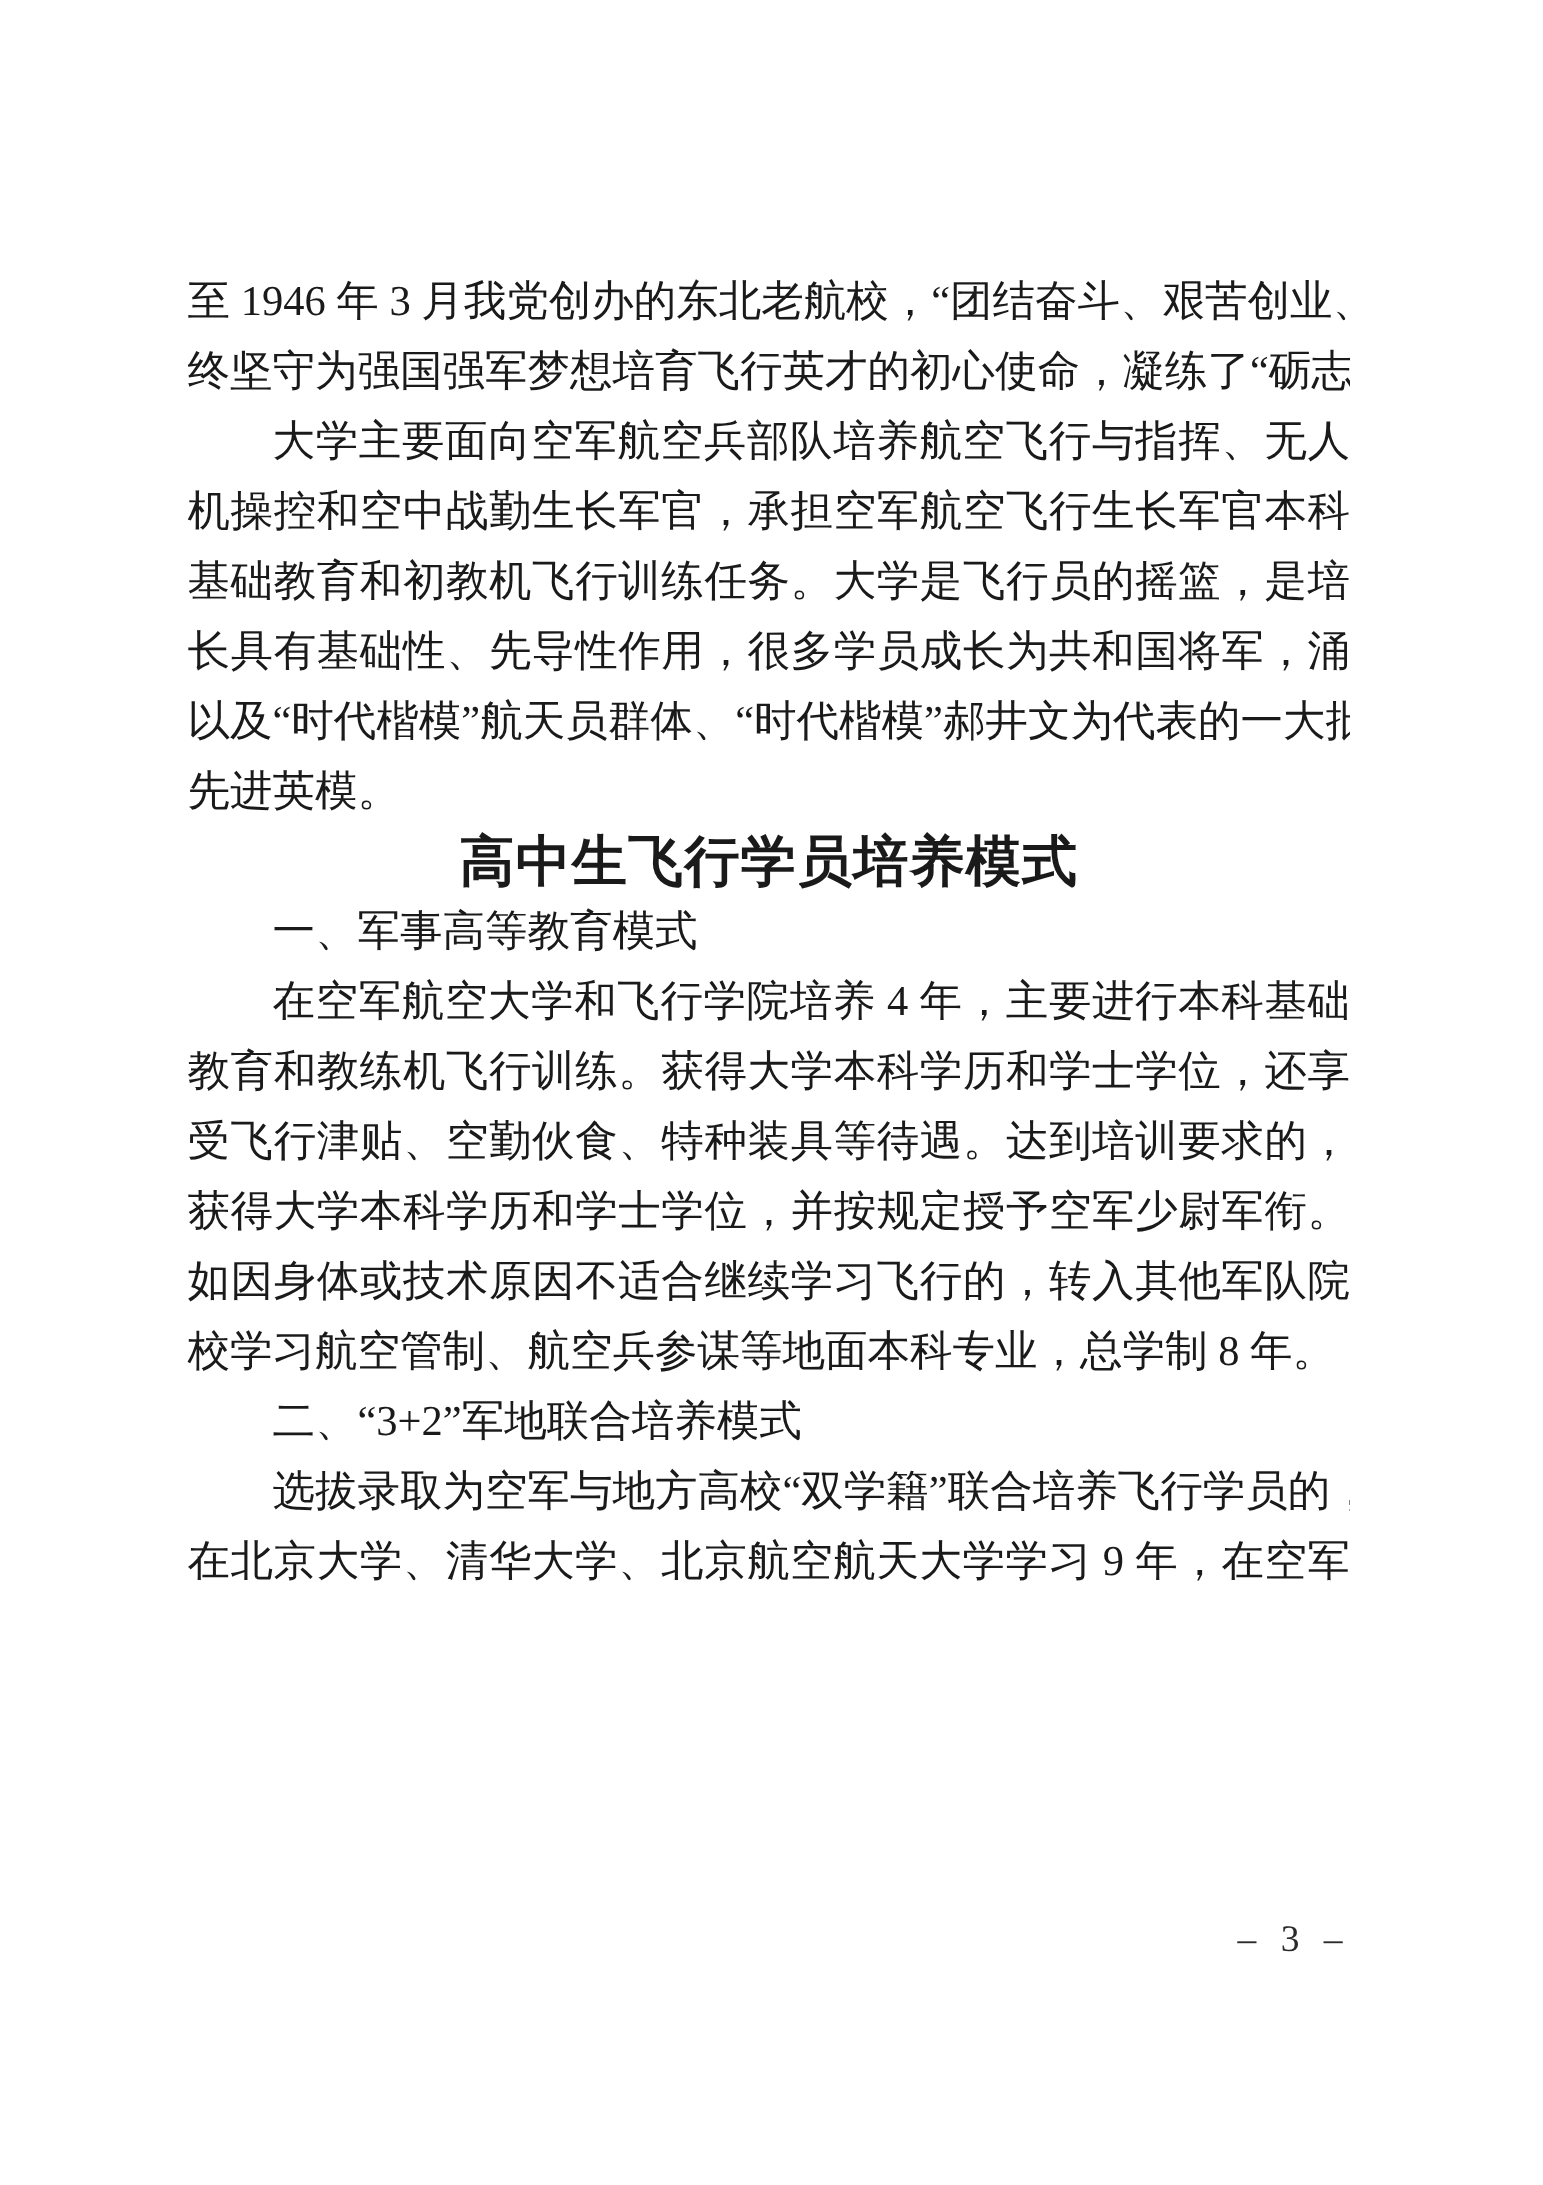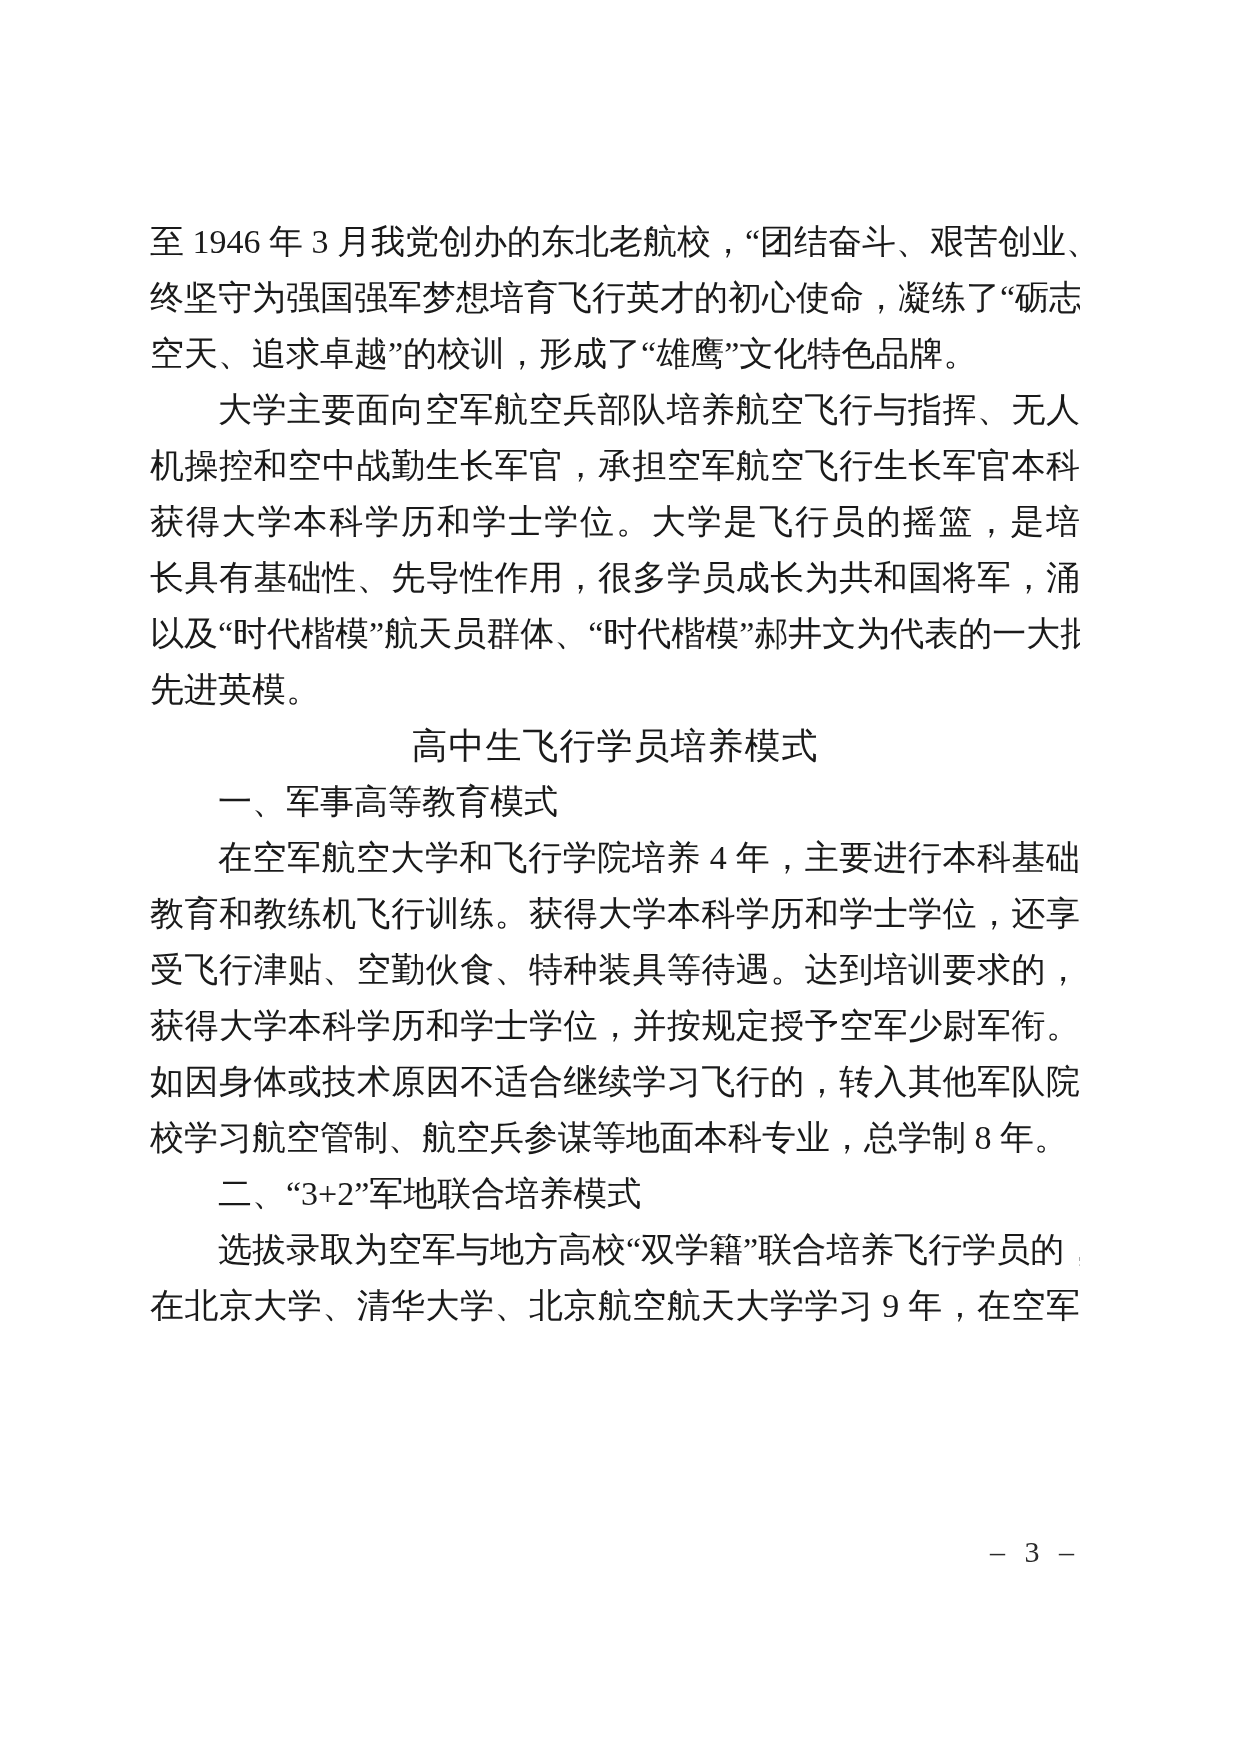--- a/index.html
+++ b/index.html
@@ -35,22 +35,22 @@
   .tline.end {
     text-align: left;
     text-align-last: left;
   }
   .tline.indent {
     padding-left: 68px;
     text-align: center;
   }
   .heading {
     font-family: "Liberation Sans", "DejaVu Sans", sans-serif;
-    font-weight: normal;
-    font-size: 36px;
+    font-weight: bold;
+    font-size: 44px;
     line-height: 56px;
     height: 56px;
     text-align-last: center;
     letter-spacing: 1px;
   }
   .footer {
     position: absolute;
     left: 150px;
     top: 1532px;
     width: 930px;
@@ -61,24 +61,23 @@
     color: #2a2a2a;
   }
 </style>
 </head>
 <body>
 
 <div class="page">
   <div class="text-block">
     <div class="tline">至 1946 年 3 月我党创办的东北老航校，“团结奋斗、艰苦创业、</div>
     <div class="tline">终坚守为强国强军梦想培育飞行英才的初心使命，凝练了“砺志</div>
-    <div class="tline end">空天、追求卓越”的校训，形成了“雄鹰”文化特色品牌。</div>
     <div class="tline indent">大学主要面向空军航空兵部队培养航空飞行与指挥、无人</div>
     <div class="tline">机操控和空中战勤生长军官，承担空军航空飞行生长军官本科</div>
-    <div class="tline">获得大学本科学历和学士学位。大学是飞行员的摇篮，是培</div>
+    <div class="tline">基础教育和初教机飞行训练任务。大学是飞行员的摇篮，是培</div>
     <div class="tline">长具有基础性、先导性作用，很多学员成长为共和国将军，涌</div>
     <div class="tline">以及“时代楷模”航天员群体、“时代楷模”郝井文为代表的一大批</div>
     <div class="tline end">先进英模。</div>
     <div class="heading">高中生飞行学员培养模式</div>
     <div class="tline indent end">一、军事高等教育模式</div>
     <div class="tline indent">在空军航空大学和飞行学院培养 4 年，主要进行本科基础</div>
     <div class="tline">教育和教练机飞行训练。获得大学本科学历和学士学位，还享</div>
     <div class="tline">受飞行津贴、空勤伙食、特种装具等待遇。达到培训要求的，</div>
     <div class="tline">获得大学本科学历和学士学位，并按规定授予空军少尉军衔。</div>
     <div class="tline">如因身体或技术原因不适合继续学习飞行的，转入其他军队院</div>

